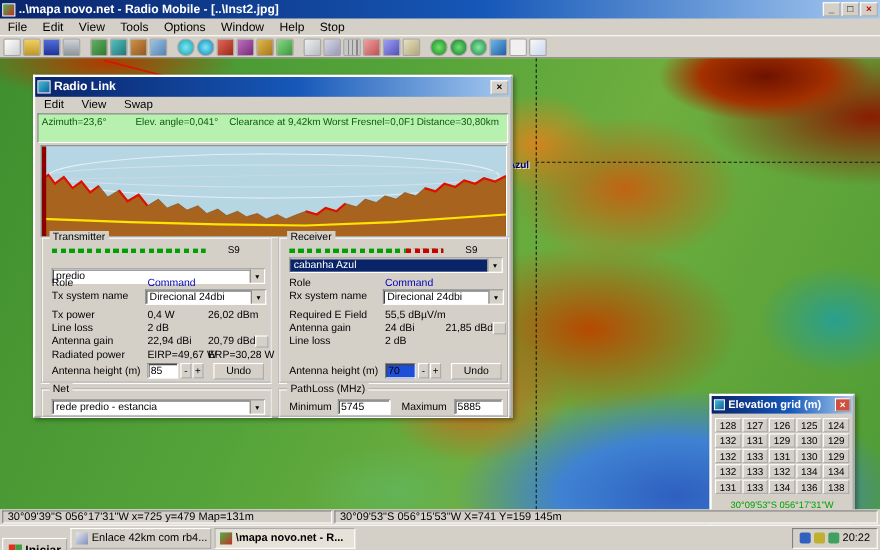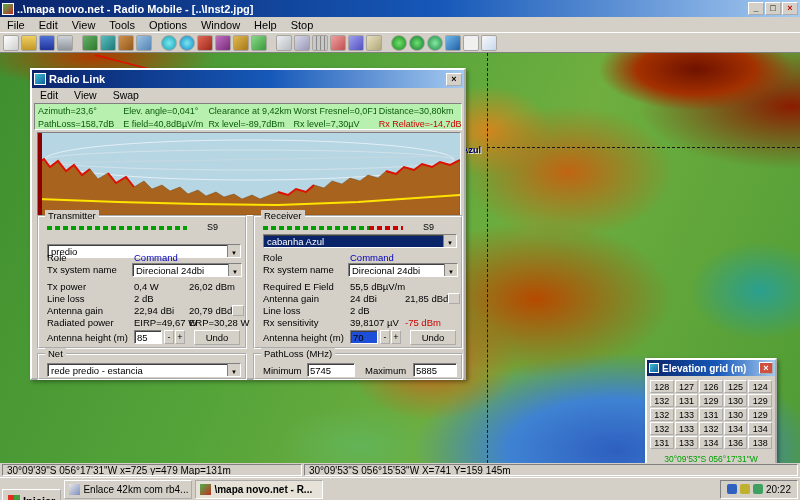--- a/index.html
+++ b/index.html
@@ -180,27 +180,20 @@
     </div>
 
     <div id="rl-info">
       <div class="inforow">
         <span>Azimuth=23,6°</span>
         <span>Elev. angle=0,041°</span>
         <span>Clearance at 9,42km</span>
         <span>Worst Fresnel=0,0F1</span>
         <span>Distance=30,80km</span>
       </div>
-      <div class="inforow">
-        <span>PathLoss=158,7dB</span>
-        <span>E field=40,8dBµV/m</span>
-        <span>Rx level=-89,7dBm</span>
-        <span>Rx level=7,30µV</span>
-        <span class="red">Rx Relative=-14,7dB</span>
-      </div>
     </div>
 
     <div id="rl-chart">
       <svg width="422" height="82" viewBox="0 0 422 82">
         <rect x="0" y="0" width="422" height="82" fill="#b6d6e4"></rect>
         <ellipse cx="211" cy="27" rx="205" ry="20" fill="none" stroke="#e4eef4" stroke-width="1"></ellipse>
         <ellipse cx="211" cy="27" rx="205" ry="10" fill="none" stroke="#d2e2ea" stroke-width="1"></ellipse>
         <line x1="6" y1="30" x2="416" y2="23" stroke="#c6d8e0" stroke-width="1"></line>
         <path d="M0,82 L0,30 6,26 12,34 20,28 28,38 36,32 44,42 52,36 60,46 70,40 78,50 88,44 96,54 106,48 114,56 124,52 132,58 142,54 150,61 160,57 168,63 178,59 186,64 196,61 204,66 214,62 222,66 232,62 240,59 250,62 258,56 268,59 276,52 286,55 294,48 304,51 312,45 322,48 330,42 340,45 348,38 358,41 366,34 376,37 384,31 394,34 402,29 412,32 422,27 L422,82 Z" fill="#a8641e" stroke="#7a4510" stroke-width="0.5"></path>
         <polyline points="0,66 80,69 160,71 240,72 320,69 422,62" fill="none" stroke="#ffe400" stroke-width="2"></polyline>
@@ -291,25 +284,20 @@
       </div>
       <div class="grow" style="top:76px;">
         <span class="lbl">Antenna gain</span>
         <span class="v1">24 dBi</span>
         <span class="v2">21,85 dBd</span>
         <button class="smallbtn" style="left:193px; top:0;"></button>
       </div>
       <div class="grow" style="top:88px;">
         <span class="lbl">Line loss</span>
         <span class="v1">2 dB</span>
-      </div>
-      <div class="grow" style="top:100px;">
-        <span class="lbl">Rx sensitivity</span>
-        <span class="v1">39,8107 µV</span>
-        <span class="v2 redtxt">-75 dBm</span>
       </div>
       <div class="grow" style="top:113px; height:15px;">
         <span class="lbl" style="top:2px;">Antenna height (m)</span>
         <input class="edit greenbg" style="position: absolute; left: 95px; width: 28px;" value="70">
         <button class="spin g-minus" style="left:125px;"></button>
         <button class="spin g-plus" style="left:136px;"></button>
         <button class="btn undo">Undo</button>
       </div>
     </div>
 

